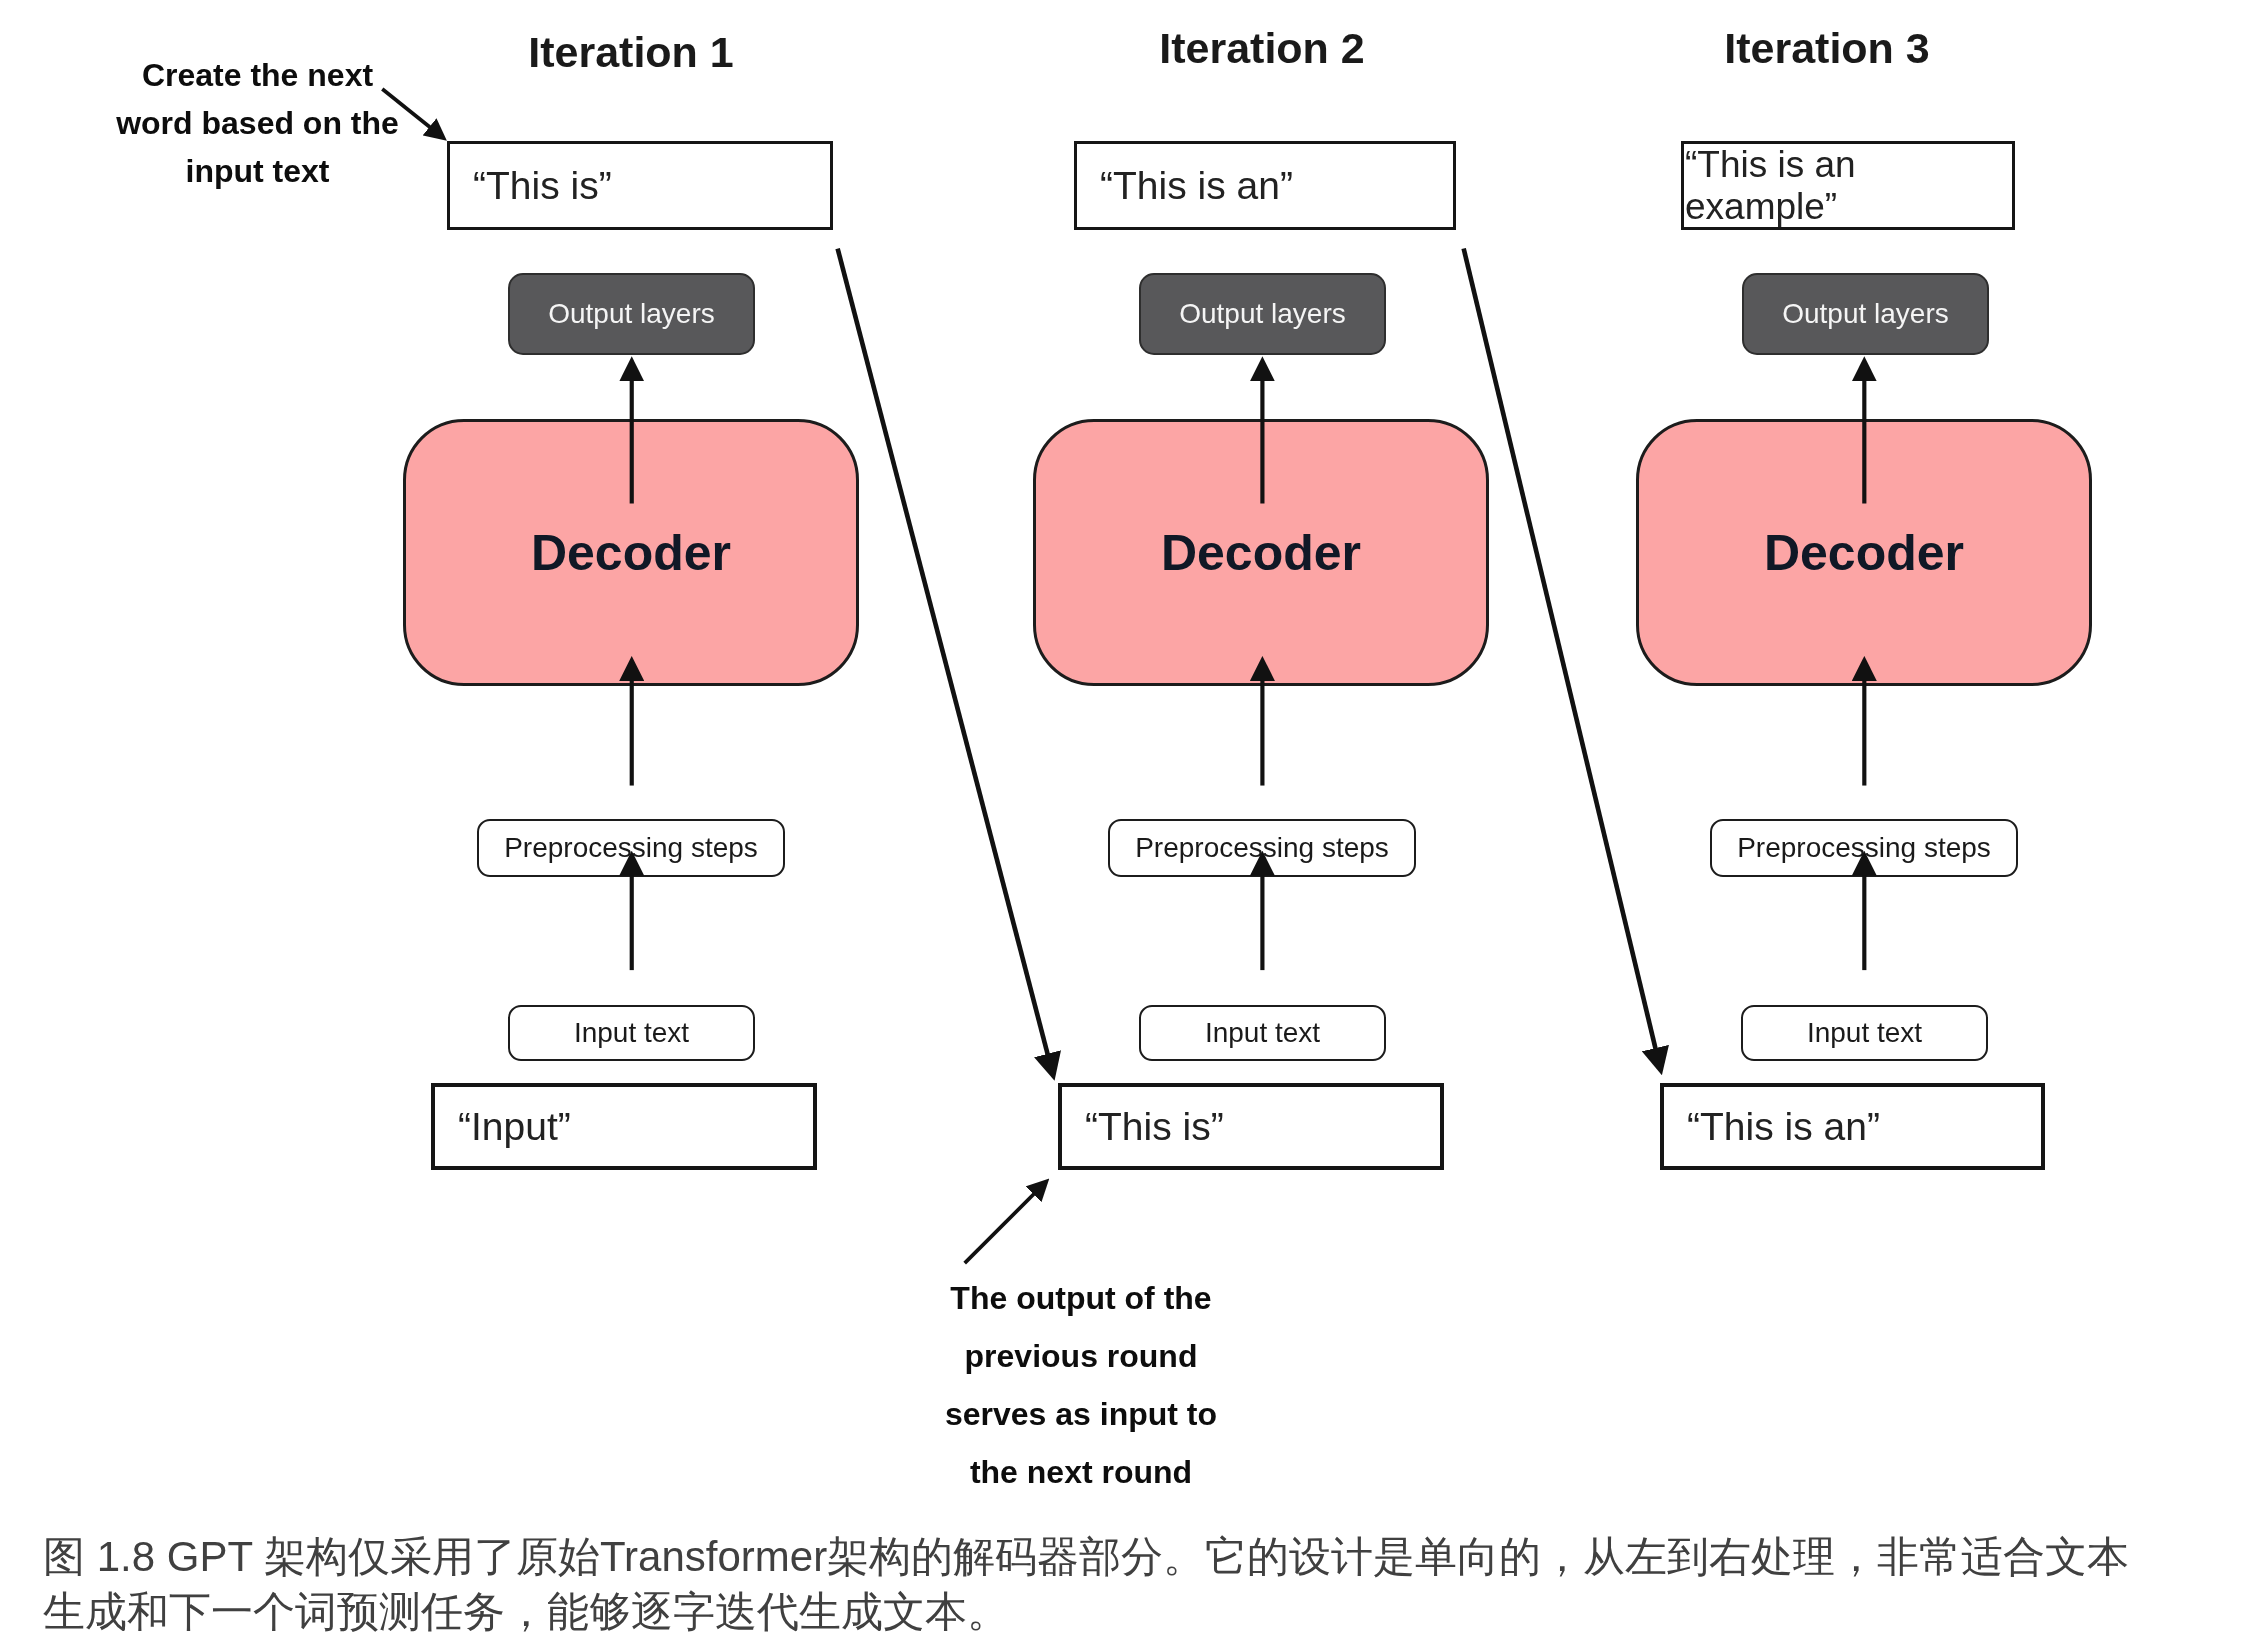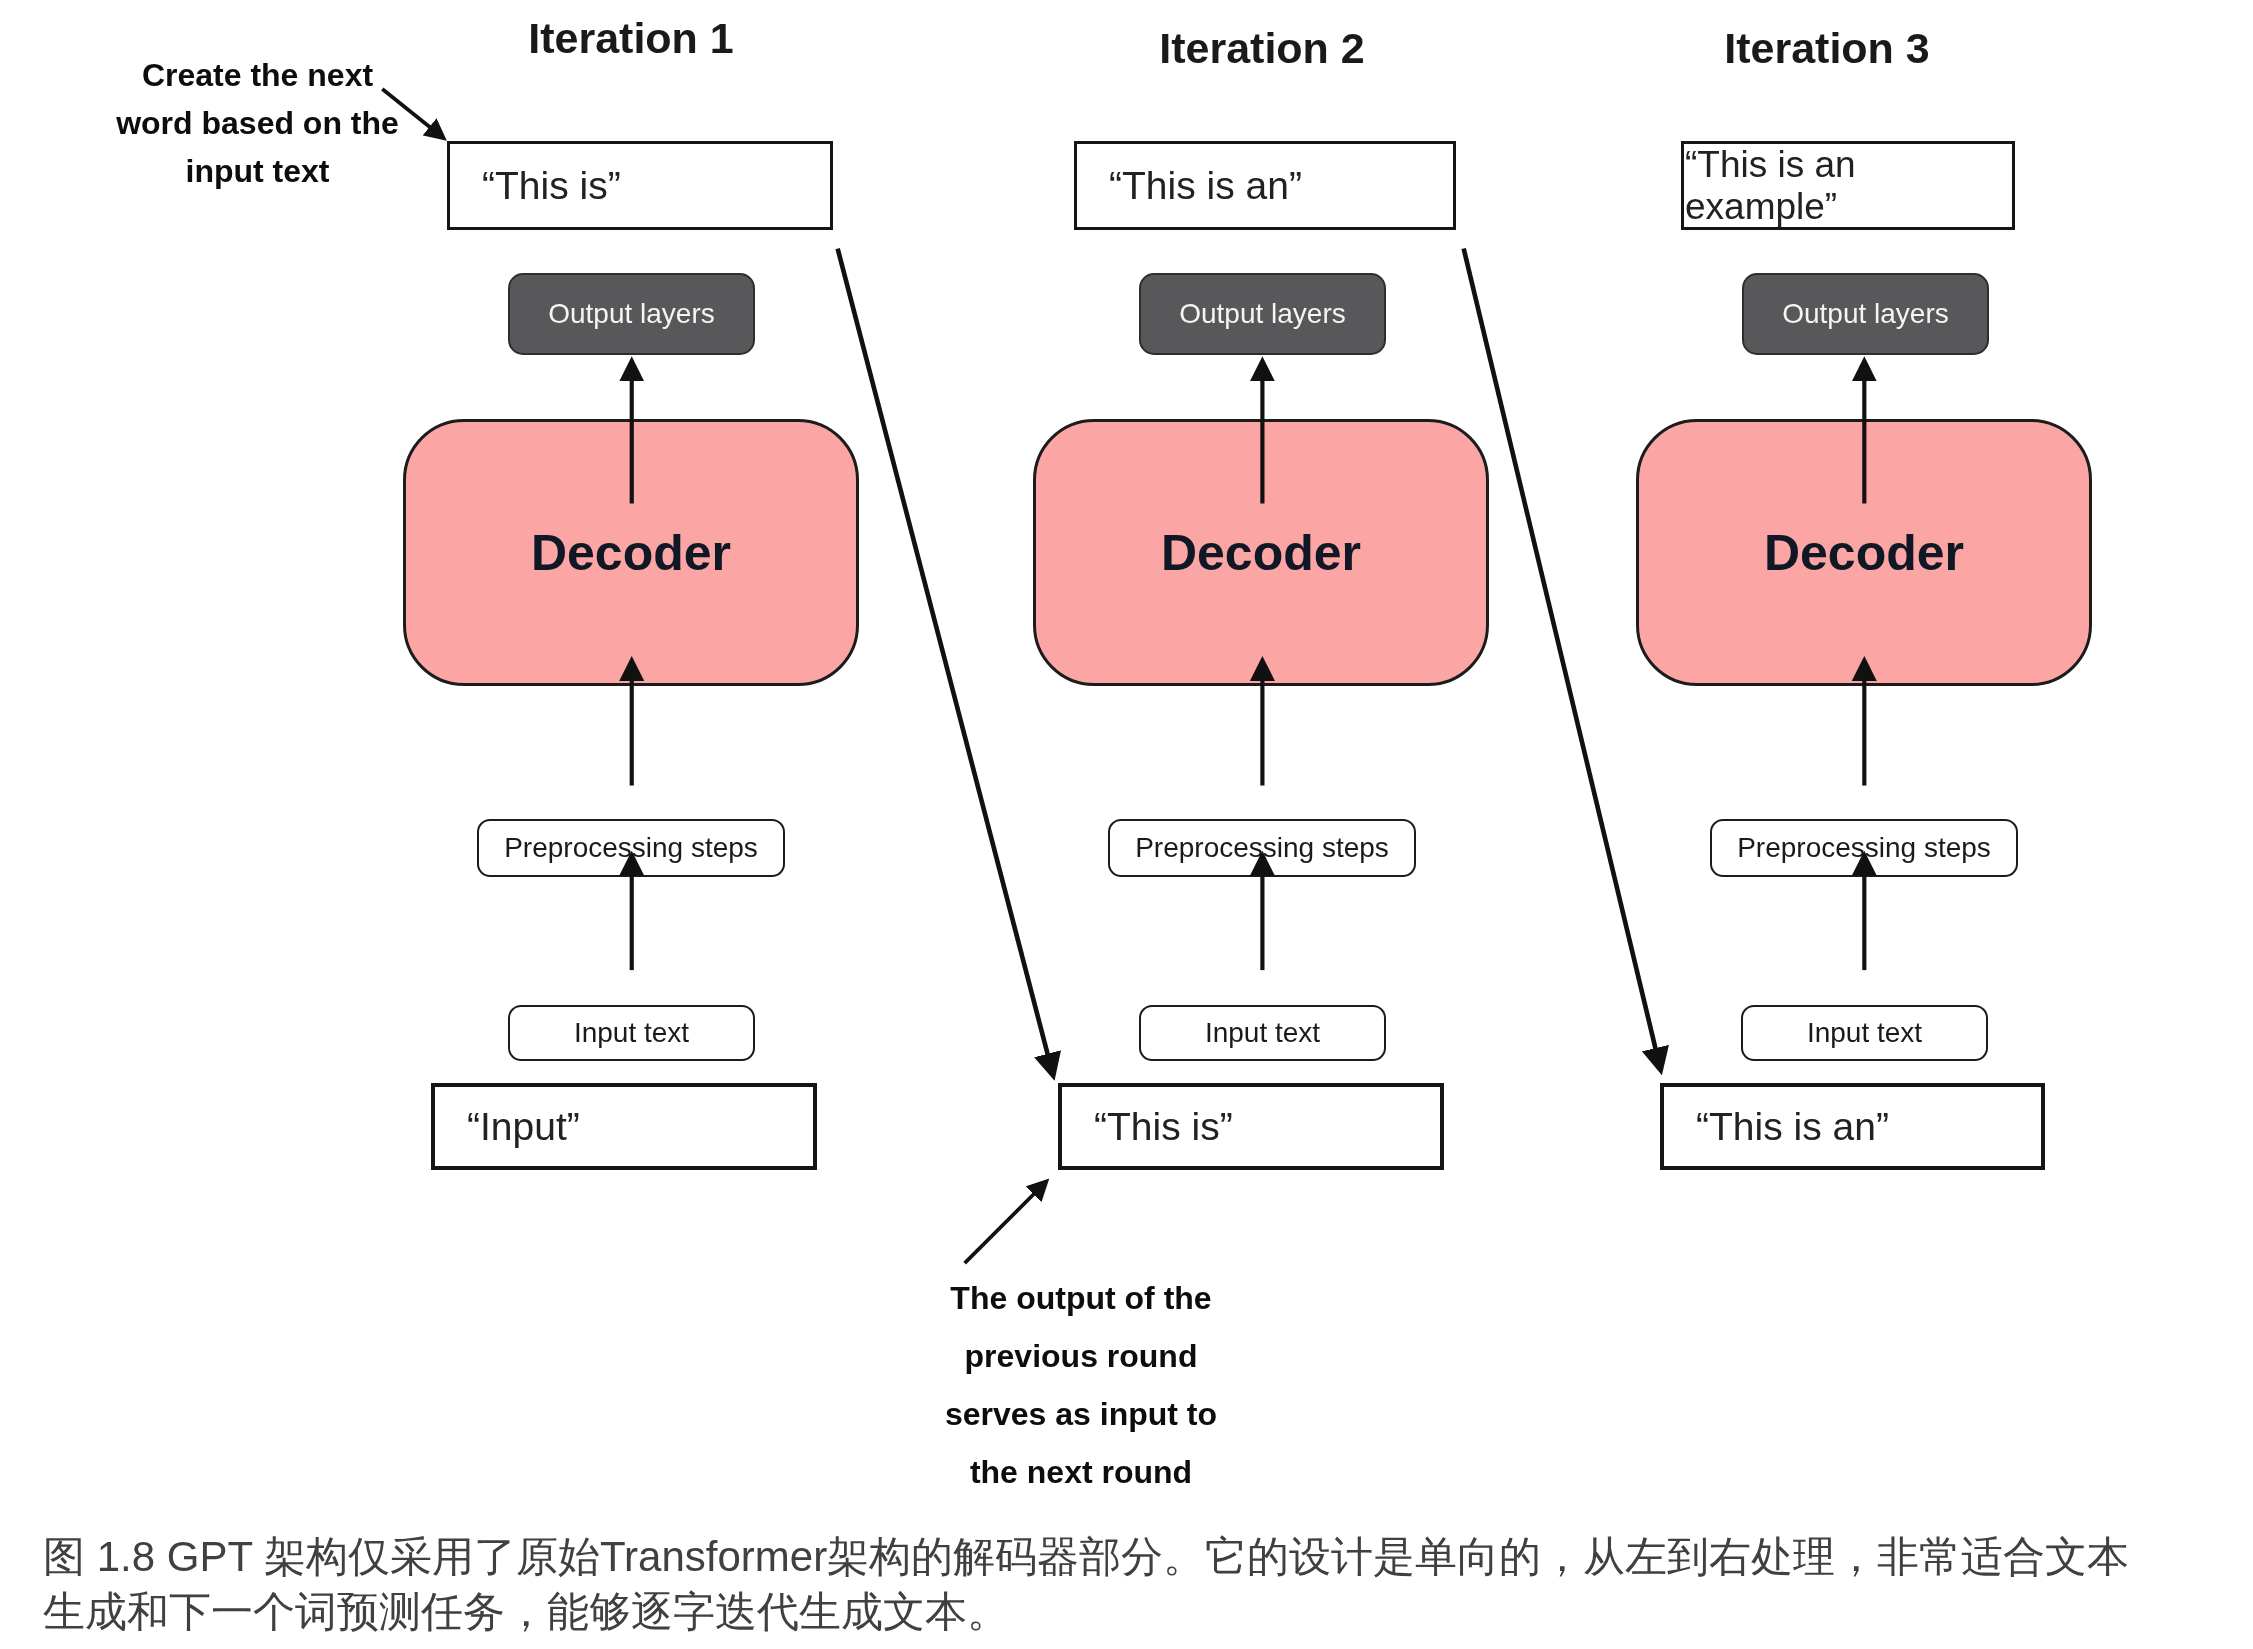--- a/index.html
+++ b/index.html
@@ -1,39 +1,39 @@
 <!DOCTYPE html>
 <html style="font-size:15px"><head>
 <meta charset="utf-8">
 <style>
   html,body{margin:0;padding:0;background:#ffffff;}
   body{width:2254px;height:1649px;position:relative;overflow:hidden;
        font-family:"Liberation Sans",sans-serif;color:#111;}
   .abs{position:absolute;}
   .title{font-size:43px;font-weight:bold;text-align:center;color:#1a1a1a;}
   .quote-box{background:#fff;border:3.7px solid #151515;font-size:39px;
-             display:flex;align-items:center;padding-left:32px;box-sizing:border-box;color:#222;}
+             display:flex;align-items:center;padding-left:23px;box-sizing:border-box;color:#222;}
   .quote-box.bottom{border-width:4.6px;}
   .outlayers{background:#58585a;border:2.8px solid #2e2e2e;border-radius:15px;
              color:#f5f5f5;font-size:28px;display:flex;align-items:center;justify-content:center;box-sizing:border-box;}
   .decoder{background:#fca5a5;border:3.2px solid #1c1c1c;border-radius:61px;
            font-size:50px;font-weight:bold;display:flex;align-items:center;justify-content:center;
            box-sizing:border-box;color:#101826;}
   .pill{background:#fff;border:2.8px solid #1c1c1c;border-radius:13px;font-size:28px;
         display:flex;align-items:center;justify-content:center;box-sizing:border-box;color:#1a1a1a;margin-top:27px;}
   .note{font-weight:bold;font-size:32px;line-height:48px;text-align:center;
         white-space:pre-line;color:#0d0d0d;}
   .note.lower{line-height:58px;}
   .caption{font-size:42px;line-height:55px;white-space:pre-line;}
   svg{position:absolute;left:0;top:0;pointer-events:none;}
 </style>
 </head>
 <body>
 
-<div class="abs title" style="left:399px;top:14px;width:464px;text-align:center;">Iteration 1</div>
+<div class="abs title" style="left:399px;top:28px;width:464px;text-align:center;">Iteration 1</div>
 <div class="abs quote-box" style="left:447px;top:141px;width:386px;height:89px;">“This is”</div>
 <div class="abs outlayers" style="left:508px;top:273px;width:247px;height:82px;">Output layers</div>
 <div class="abs decoder" style="left:403px;top:419px;width:456px;height:267px;">Decoder</div>
 <div class="abs pill" style="left:477px;top:792px;width:308px;height:58px;">Preprocessing steps</div>
 <div class="abs pill" style="left:508px;top:978px;width:247px;height:56px;">Input text</div>
 <div class="abs quote-box bottom" style="left:431px;top:1083px;width:386px;height:87px;">“Input”</div>
 
 <div class="abs title" style="left:1030px;top:24px;width:464px;">Iteration 2</div>
 <div class="abs quote-box" style="left:1074px;top:141px;width:382px;height:89px;">“This is an”</div>
 <div class="abs outlayers" style="left:1139px;top:273px;width:247px;height:82px;">Output layers</div>

